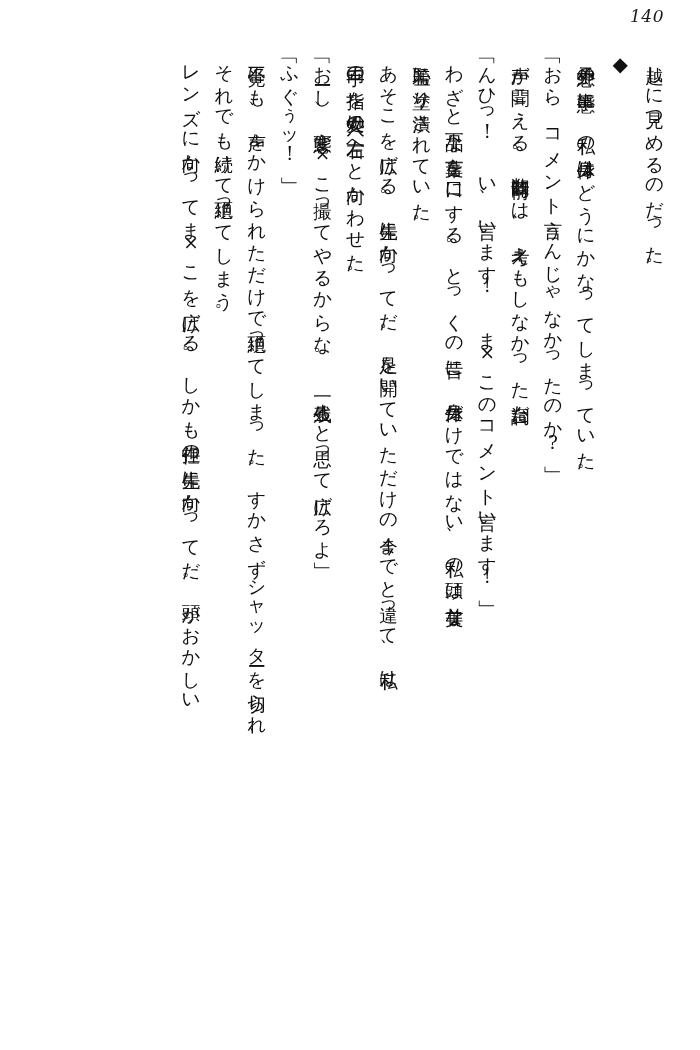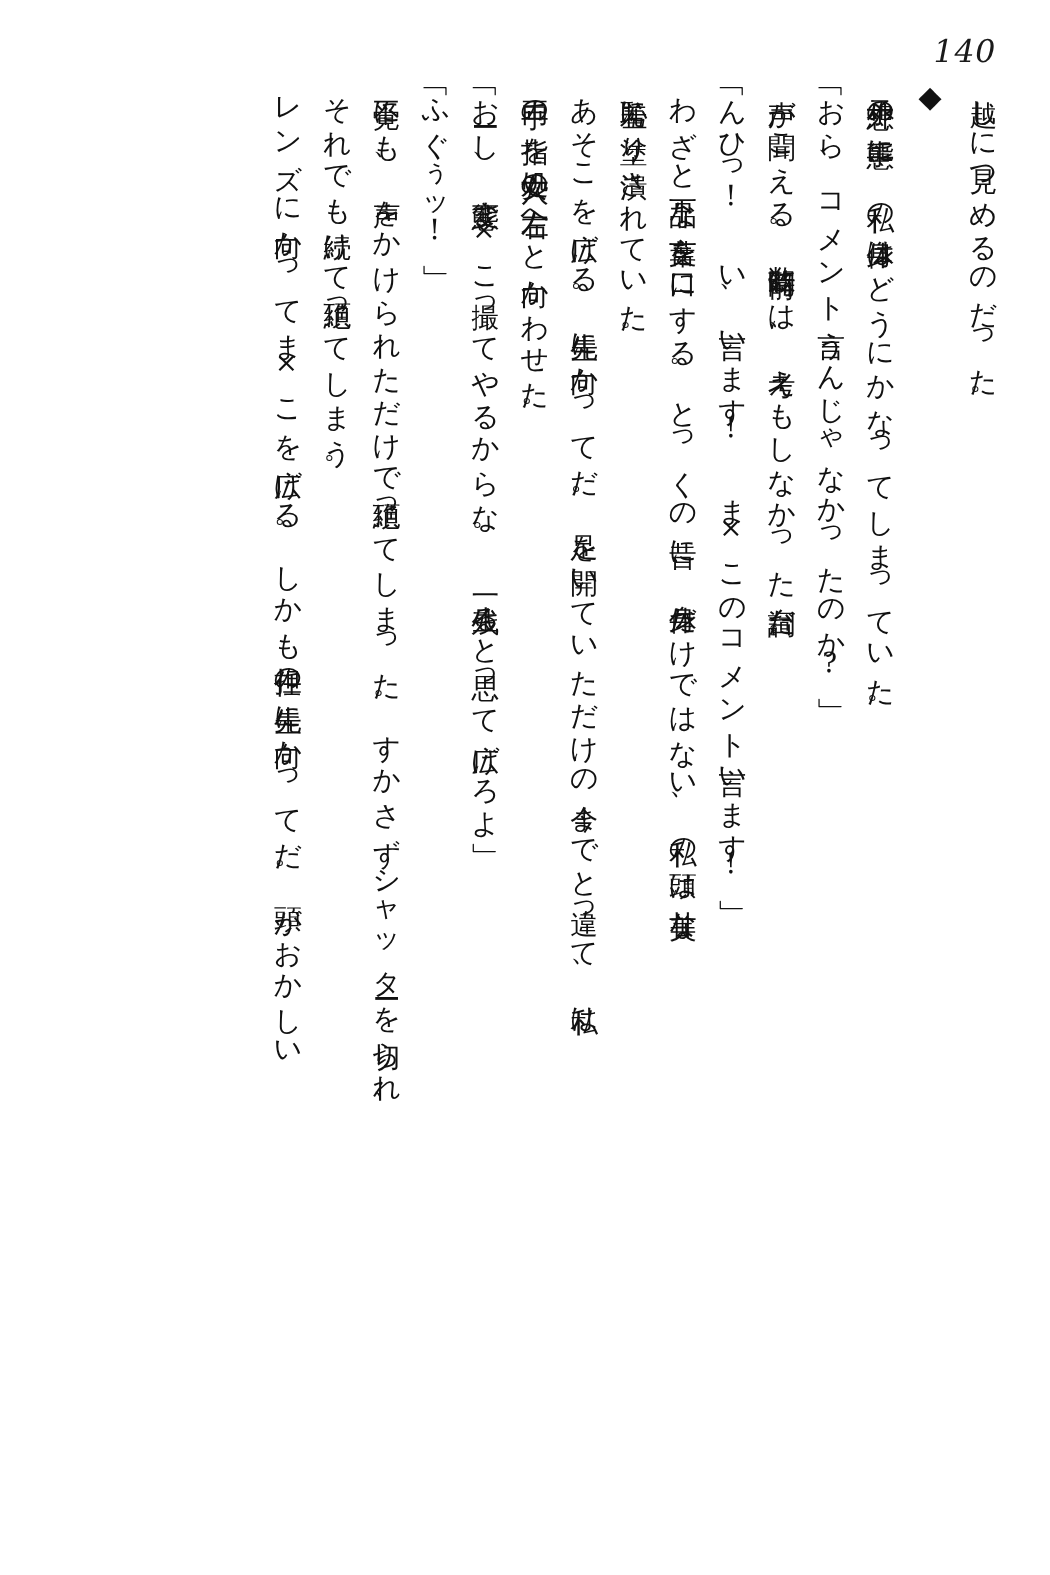--- a/index.html
+++ b/index.html
@@ -16,25 +16,25 @@
     position: relative;
   }
   .page {
     position: relative;
     width: 700px;
     height: 1050px;
     box-sizing: border-box;
   }
   .page-number {
     position: absolute;
-    top: 22px;
+    top: 6px;
     right: 36px;
     font-family: "DejaVu Serif", "Liberation Serif", serif;
     font-style: italic;
-    font-size: 21px;
+    font-size: 17px;
     color: #1a1a1a;
     letter-spacing: 0.5px;
     text-align: center;
   }
   .body-text {
     position: absolute;
     top: 52px;
     right: 30px;
     bottom: 40px;
     left: 40px;

